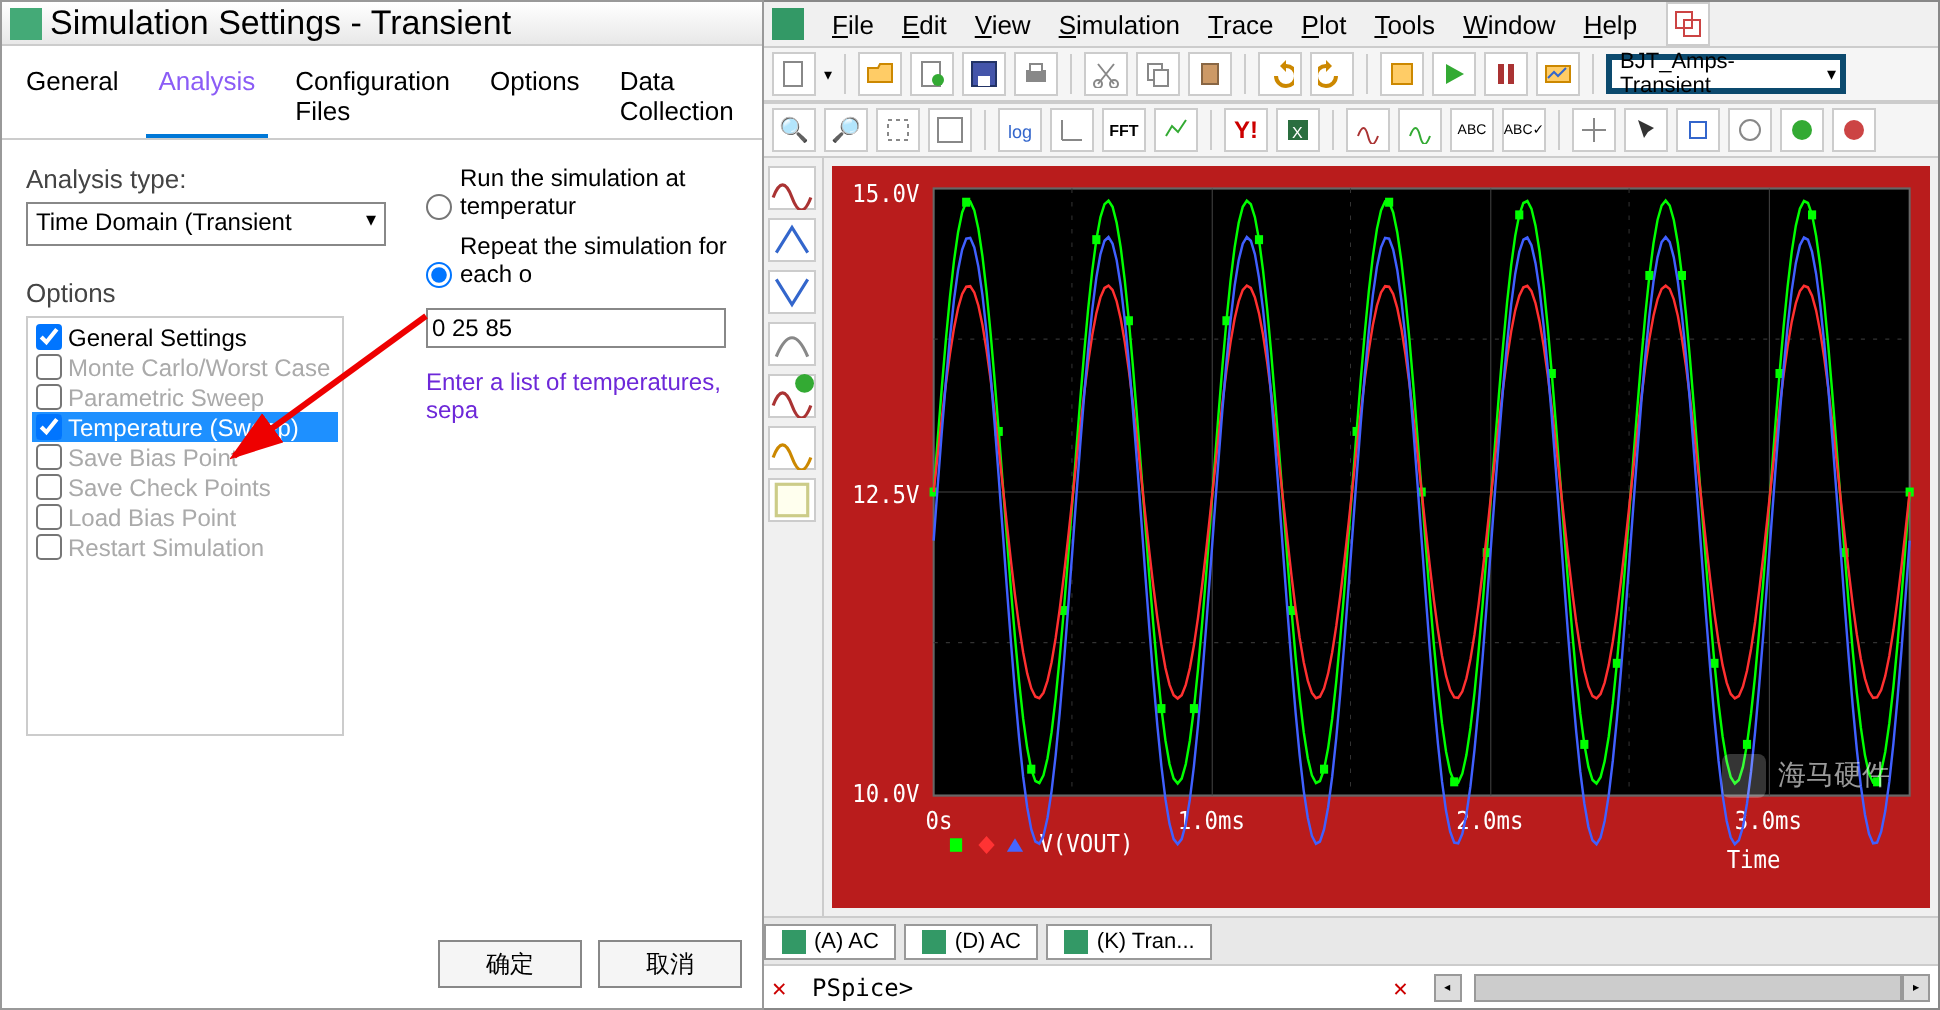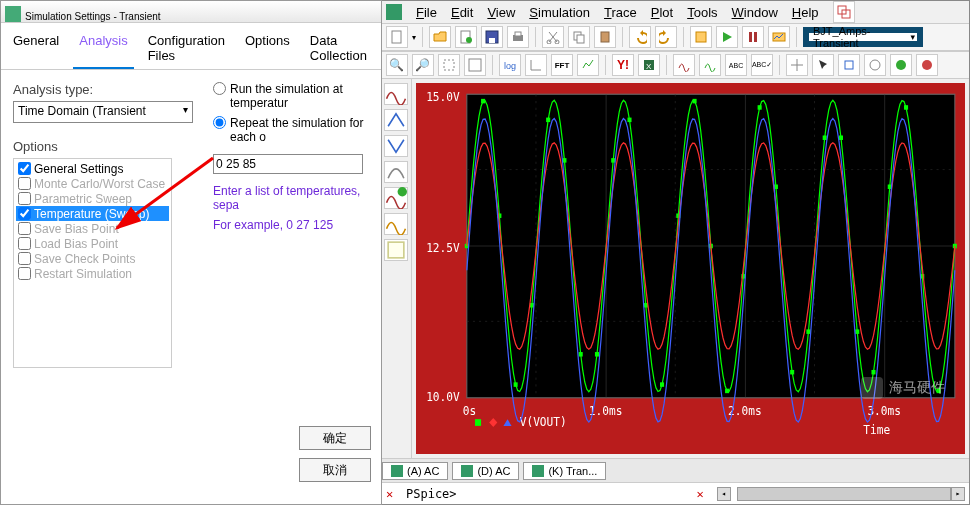--- a/index.html
+++ b/index.html
@@ -1,57 +1,57 @@
 <!DOCTYPE html>
 <html><head>
 <meta charset="utf-8">
 <style>
 * { box-sizing: border-box; margin: 0; padding: 0; }
 body { font-family: "Segoe UI", Tahoma, sans-serif; font-size: 12px; width: 970px; height: 505px; position: relative; overflow: hidden; background: #fff; }
 .container { display: flex; width: 970px; height: 505px; }
 
 
 .dialog { width: 382px; height: 505px; border: 1px solid #999; position: relative; background: #fff; }
-.titlebar { height: 22px; background: linear-gradient(#fff,#e8e8e8); display: flex; align-items: flex-end; padding: 0 4px; border-bottom: 1px solid #ccc; font-size: 10px; }
+.titlebar { height: 22px; background: linear-gradient(#fff,#e8e8e8); display: flex; align-items: center; padding: 0 4px; border-bottom: 1px solid #ccc; font-size: 17px; }
 .titlebar-icon { width: 16px; height: 16px; background: #4a7; margin-right: 4px; }
 .tabs { display: flex; border-bottom: 1px solid #ccc; padding: 6px 6px 0 6px; gap: 8px; font-size: 13px; }
 .tab { padding: 4px 6px 6px; cursor: pointer; }
 .tab.active { border-bottom: 2px solid #0078d7; color: #8b5cf6; }
 .body { padding: 12px; display: flex; gap: 10px; }
 .left-col { width: 190px; }
 .label { color: #444; margin-bottom: 4px; font-size: 13px; }
 .combo { width: 180px; height: 22px; border: 1px solid #888; background: #fff; padding: 2px 4px; position: relative; margin-bottom: 16px; font-size: 12px; }
 .combo::after { content: "▾"; position: absolute; right: 4px; top: 2px; font-size: 10px; }
 .options-group { border: 1px solid #ccc; width: 159px; height: 210px; padding: 2px; }
 .option-row { display: flex; align-items: center; height: 15px; padding-left: 2px; font-size: 12px; }
 .option-row input { margin-right: 3px; }
 .option-row.selected { background: #1e90ff; color: #fff; }
 .option-row.disabled { color: #aaa; }
 .right-col { flex: 1; font-size: 12px; position: relative; }
-.radio-row { display: flex; align-items: flex-start; margin-bottom: 6px; }
+.radio-row { display: flex; align-items: flex-end; margin-bottom: 6px; }
 .radio-row input { margin-right: 4px; }
 .temp-input { width: 150px; height: 20px; border: 1px solid #888; padding: 2px; margin: 4px 0; font-size: 12px; }
 .hint { font-size: 12px; color: #6d28d9; margin-top: 6px; }
-.buttons { position: absolute; bottom: 22px; right: 10px; display: flex; gap: 8px; flex-direction: column; }
+.buttons { position: absolute; bottom: 10px; right: 10px; display: flex; gap: 8px; }
 .btn { width: 72px; height: 24px; border: 1px solid #888; background: #f5f5f5; font-size: 12px; }
 
 
 .arrow { position: absolute; left: 114px; top: 155px; width: 100px; height: 80px; pointer-events: none; }
 
 
 .wave { flex: 1; height: 505px; border: 1px solid #888; background: #f0f0f0; display: flex; flex-direction: column; border-left: none; }
 .menubar { height: 22px; display: flex; align-items: center; padding: 0 4px; background: #f0f0f0; gap: 2px; }
 .menubar-icon { width: 16px; height: 16px; background: #396; margin-right: 6px; }
 .menuitem { padding: 2px 6px; text-decoration: underline; text-decoration-color: transparent; cursor: pointer; font-size: 13px; }
 .menuitem::first-letter { text-decoration: underline; }
 .toolbar { height: 28px; display: flex; align-items: center; padding: 2px 4px; gap: 4px; border-top: 1px solid #ccc; border-bottom: 1px solid #ccc; background: #f5f5f5; flex-wrap: nowrap; overflow: hidden; }
 .tbtn { width: 22px; height: 22px; border: 1px solid #ccc; background: #fff; display: flex; align-items: center; justify-content: center; font-size: 12px; cursor: pointer; flex-shrink: 0; }
 .tbtn svg { width: 14px; height: 14px; }
 .tsep { width: 1px; height: 20px; background: #ccc; margin: 0 2px; flex-shrink: 0; }
-.tcombo { height: 20px; border: 6px solid #0c4a6e; background: #fff; padding: 0 16px 0 4px; font-size: 11px; display: flex; align-items: center; position: relative; flex-shrink: 0; }
+.tcombo { height: 20px; border: 3px solid #0c4a6e; background: #fff; padding: 0 16px 0 4px; font-size: 11px; display: flex; align-items: center; position: relative; flex-shrink: 0; }
 .tcombo::after { content: "▾"; position: absolute; right: 2px; font-size: 9px; }
 
 .plot-area { flex: 1; display: flex; }
 .side-tools { width: 30px; background: #f0f0f0; border-right: 1px solid #ccc; display: flex; flex-direction: column; gap: 4px; padding: 4px 2px; }
 .stbtn { width: 24px; height: 22px; border: 1px solid #ccc; background: #fff; display: flex; align-items: center; justify-content: center; font-size: 10px; }
 .plot { flex: 1; background: #b91c1c; position: relative; margin: 4px; }
 .plot svg { width: 100%; height: 100%; }
 .axis-text { fill: #fff; font-size: 11px; font-family: monospace; }
 
 .bottom-tabs { height: 24px; display: flex; align-items: center; padding: 0 0; background: #e8e8e8; border-top: 1px solid #ccc; gap: 4px; }
@@ -105,44 +105,43 @@
             <div class="option-row selected">
               <input type="checkbox" checked="" style="">
               <span>Temperature (Sweep)</span>
             </div>
             <div class="option-row disabled">
               <input type="checkbox" style="">
               <span>Save Bias Point</span>
             </div>
             <div class="option-row disabled">
               <input type="checkbox" style="">
+              <span>Save Check Points</span>
+            </div>
+            <div class="option-row disabled">
+              <input type="checkbox" style="">
               <span>Load Bias Point</span>
-            </div>
-            <div class="option-row disabled">
-              <input type="checkbox" style="">
-              <span>Save Check Points</span>
             </div>
             <div class="option-row disabled">
               <input type="checkbox" style="">
               <span>Restart Simulation</span>
             </div>
           </div>
       </div>
       <div class="right-col">
         <div class="radio-row">
           <input type="radio" style="">
           <span>Run the simulation at temperatur</span>
         </div>
         <div class="radio-row">
           <input type="radio" checked="" style="">
           <span>Repeat the simulation for each o</span>
         </div>
         <input class="temp-input" value="0 25 85" style="">
         <div class="hint">Enter a list of temperatures, sepa</div>
-        <div class="hint">For example, 0  27  125</div>
       </div>
     </div>
     <svg class="arrow">
       <defs>
           <marker id="ah" markerWidth="10" markerHeight="10" refX="8" refY="3" orient="auto">
             <path d="M0,0 L0,6 L9,3 z" fill="#e00"></path>
           </marker>
         </defs>
       <line x1="98" y1="2" x2="2" y2="72" stroke="#e00" stroke-width="3" marker-end="url(#ah)"></line>
     </svg>

